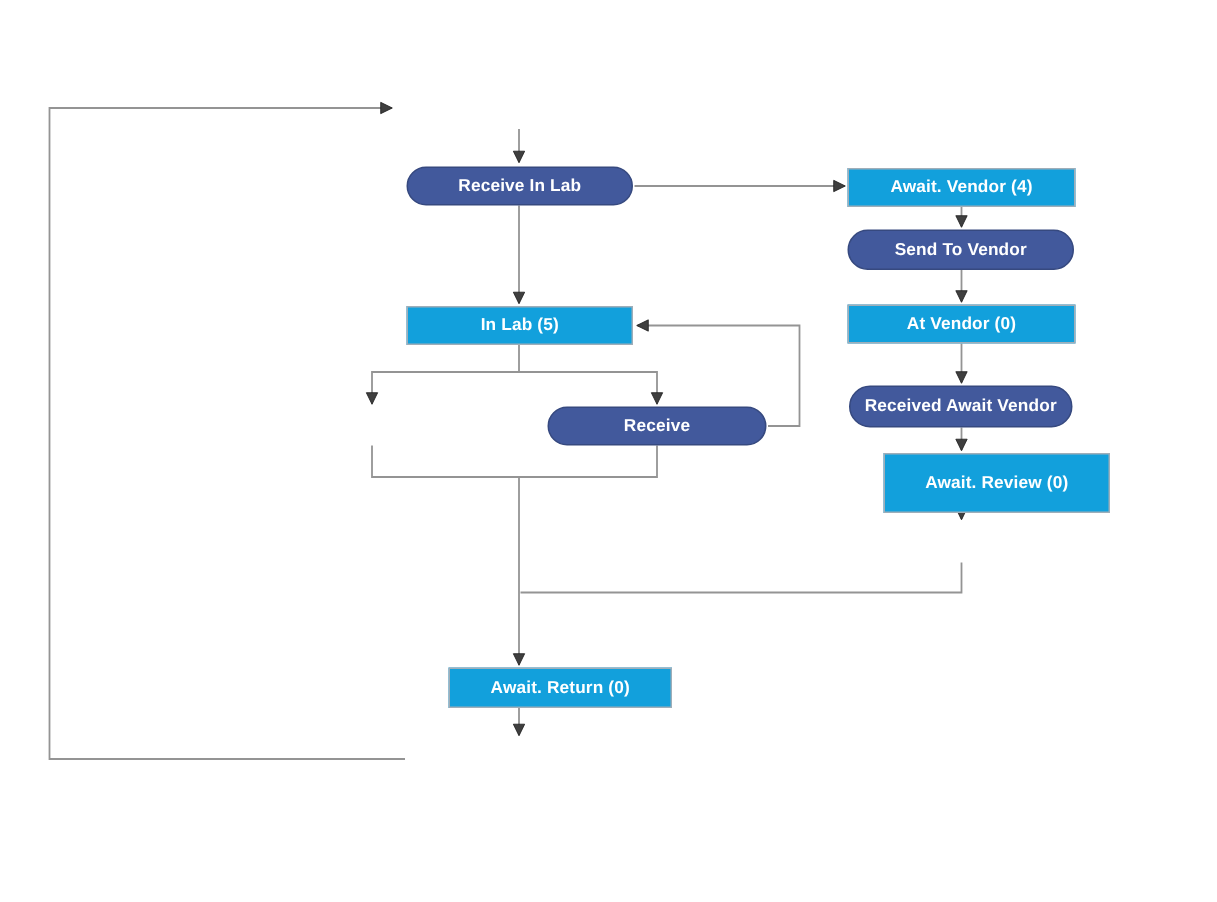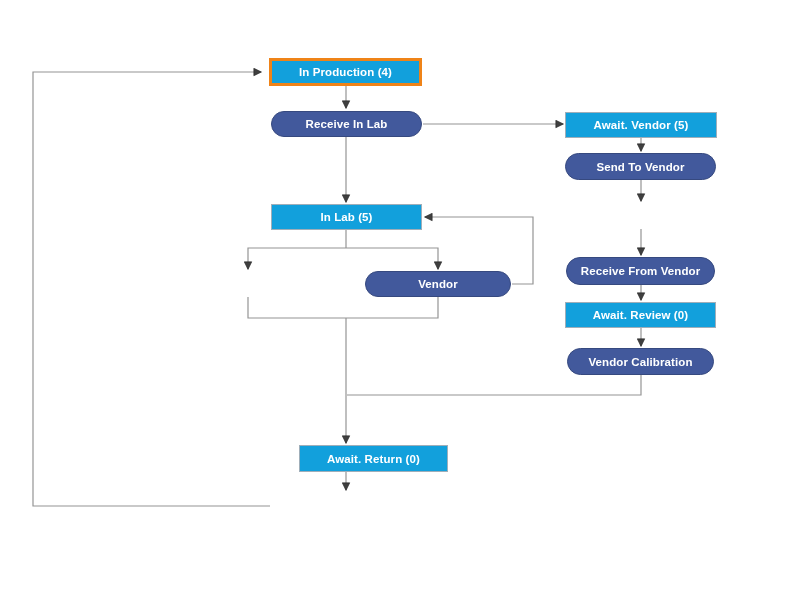--- a/index.html
+++ b/index.html
@@ -78,36 +78,35 @@
       <path d="M641,375 V395 H347"></path>
 
       <path d="M346,318 V443" marker-end="url(#arr)"></path>
 
       <path d="M346,472 V490" marker-end="url(#arr)"></path>
 
       <path d="M512,284 H533 V217 H425" marker-end="url(#arr)"></path>
     </g>
   </svg>
 
-  <div class="node state selected" style="left:269px;top:58px;width:153px;height:28px;">In Production (4)</div>
 
   <div class="node action" style="left:271px;top:111px;width:151px;height:26px;text-align:center;">Receive In Lab</div>
 
-  <div class="node state" style="left:565px;top:112px;width:152px;height:26px;">Await. Vendor (5)</div>
+  <div class="node state" style="left:565px;top:112px;width:152px;height:26px;">Await. Vendor (4)</div>
 
   <div class="node action" style="left:565px;top:153px;width:151px;height:27px;">Send To Vendor</div>
 
   <div class="node state" style="left:271px;top:204px;width:151px;height:26px;">In Lab (5)</div>
 
 
-  <div class="node action" style="left:365px;top:271px;width:146px;height:26px;">Vendor</div>
+  <div class="node action" style="left:365px;top:271px;width:146px;height:26px;">Receive</div>
 
+  <div class="node state" style="left:565px;top:203px;width:152px;height:26px;">At Vendor (0)</div>
 
-  <div class="node action" style="left:566px;top:257px;width:149px;height:28px;">Receive From Vendor</div>
+  <div class="node action" style="left:566px;top:257px;width:149px;height:28px;">Received Await Vendor</div>
 
-  <div class="node state" style="left:565px;top:302px;width:151px;height:26px;">Await. Review (0)</div>
+  <div class="node state" style="left:589px;top:302px;width:151px;height:40px;">Await. Review (0)</div>
 
-  <div class="node action" style="left:567px;top:348px;width:147px;height:27px;">Vendor Calibration</div>
 
   <div class="node state" style="left:271px;top:445px;width:149px;height:27px;margin-left:28px;">Await. Return (0)</div>
 
 
 </div>
 
 </body></html>

